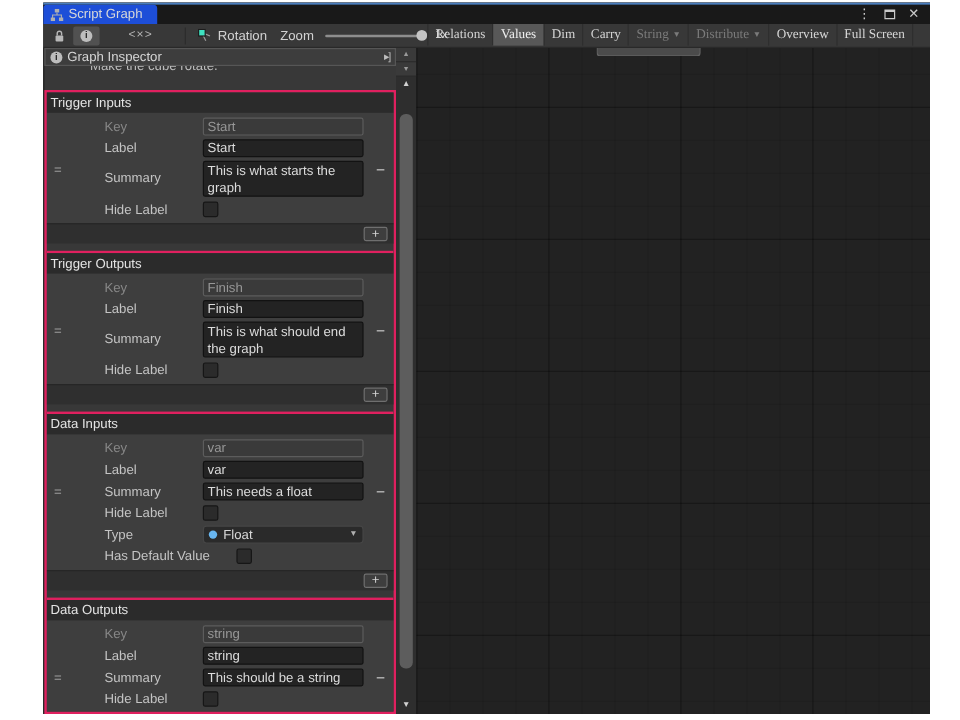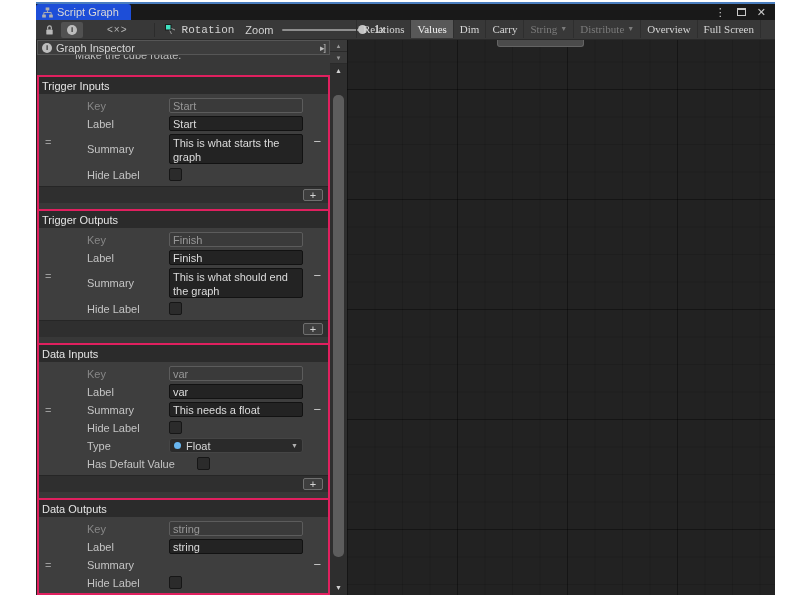--- a/index.html
+++ b/index.html
@@ -141,21 +141,21 @@
         <path d="M4 5.5 V3.6 a2 2 0 0 1 4 0 V5.5" stroke="#b8b8b8" stroke-width="1.3" fill="none"></path>
       </svg>
     </div>
     <div class="tool-btn active" style="margin-left:4px;">
       <span class="info-circle">i</span>
     </div>
     <div class="tool-btn" style="margin-left:24px;">
       <span class="code-glyph">&lt;×&gt;</span>
     </div>
     <div class="tb-divider" style="margin-left:26px;"></div>
-    <div class="tool-btn" style="margin-left:10px; gap:5px;font-family:Liberation Mono, monospace;">
+    <div class="tool-btn" style="margin-left:10px; gap:5px;">
       <svg width="12" height="12" viewBox="0 0 12 12">
         <path d="M3 3 L10 6 M3 3 L6.5 10" stroke="#9a9a9a" stroke-width="1" fill="none"></path>
         <rect x="0.5" y="0.5" width="5.5" height="5.5" fill="#3fe2c1" stroke="#1d1d1d"></rect>
       </svg>
       <span class="tb-label">Rotation</span>
     </div>
     <span class="tb-label" style="margin-left:11px;">Zoom</span>
     <div class="slider" style="margin-left:9px;">
       <div class="slider-handle"></div>
     </div>
@@ -313,20 +313,21 @@
               <span class="lbl dim">Key</span>
               <input class="tfield disabled" readonly="" value="string" style="">
             </div>
             <div class="row">
               <span class="lbl">Label</span>
               <input class="tfield" value="string" style="">
             </div>
             <div class="row">
               <span class="handle">=</span>
               <span class="lbl">Summary</span>
+              <input class="tfield" value="This should be a string" style="">
               <span class="minus">−</span>
             </div>
             <div class="row">
               <span class="lbl">Hide Label</span>
               <span class="checkbox"></span>
             </div>
             <div class="row">
               <span class="lbl">Type</span>
               <div class="dropdown">
 

